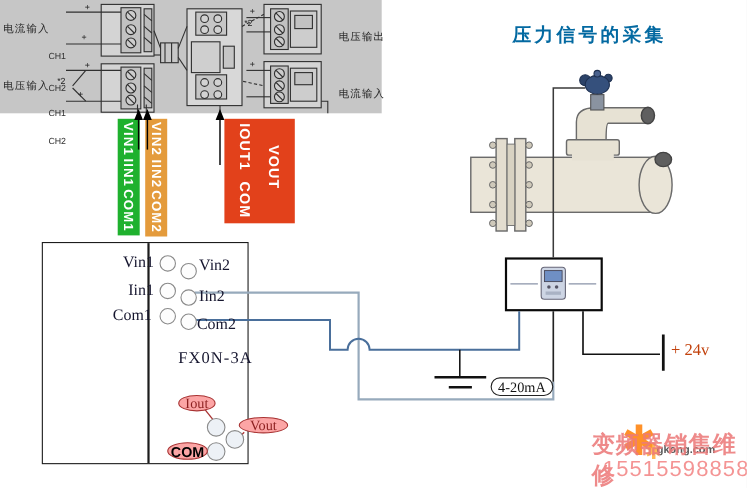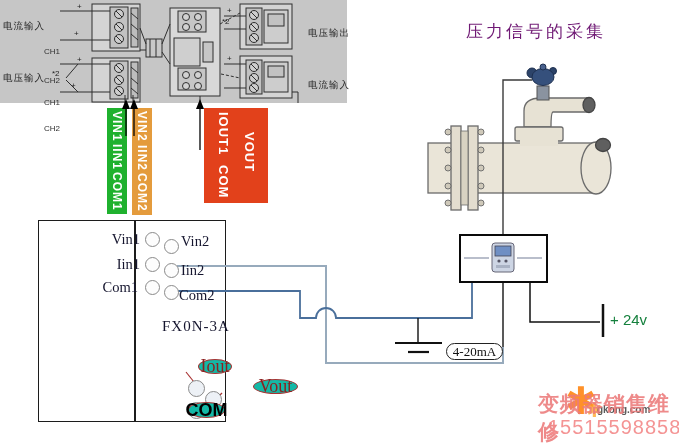--- a/index.html
+++ b/index.html
@@ -34,35 +34,35 @@
   .plcdiv { position:absolute; left:95px; top:0; width:1.6px; height:100%; background:#1c1c1c; }
   .plcT { position:absolute; z-index:4; font-family:"Liberation Serif", serif; font-size:14.5px; color:#15152e; }
   .ra { width:42px; text-align:right; }
   .plcname { position:absolute; z-index:4; font-family:"Liberation Serif", serif; font-size:15px;
              color:#15152e; letter-spacing:1px; white-space:pre; }
   .circ { position:absolute; z-index:3; width:15px; height:15px; border:1.4px solid #8a8a8a;
           border-radius:50%; background:#fdfdfd; }
   .circb { position:absolute; z-index:3; width:17px; height:17px; border:1.4px solid #8a8a8a;
            border-radius:50%; background:#edf1f6; }
   .oval { position:absolute; z-index:4; border:1.4px solid #a83232; border-radius:50%;
-          background:#14b8a6; color:#8c1f1f; font-family:"Liberation Serif", serif; font-size:18px;
-          display:flex; align-items:center; justify-content:center;margin-left:36px; }
+          background:#fca5a5; color:#8c1f1f; font-family:"Liberation Serif", serif; font-size:13px;
+          display:flex; align-items:center; justify-content:center; }
   .oval.bold { font-family:"Liberation Sans", sans-serif; font-weight:bold; color:#000; }
 
   
   .title { position:absolute; left:466px; top:20px; z-index:4; font-family:"Liberation Serif", serif;
-           font-weight:normal; font-size:17px; letter-spacing:3px; color:#701a75; }
+           font-weight:bold; font-size:17px; letter-spacing:3px; color:#0369a1; }
   .sensorbox { position:absolute; left:459px; top:234px; width:89px; height:49px;
                border:2.6px solid #0a0a0a; z-index:1; background:transparent; }
   .looplbl { position:absolute; left:446px; top:343px; width:57px; height:17px; z-index:3;
              border:1.4px solid #222; border-radius:9px; background:#fff;
              font-family:Liberation Serif, serif; font-size:13px; color:#111;
              display:flex; align-items:center; justify-content:center; }
   .supply { position:absolute; left:610px; top:311px; z-index:4;
-            font-family:Liberation Sans, sans-serif; font-size:15px; color:#15803d; }
+            font-family:Liberation Serif, serif; font-size:15px; color:#c2410c; }
   .notebox { position:absolute; left:352px; top:381px; width:256px; height:27px; z-index:3;
              border:1.7px solid #111; border-radius:13px; background:#fff;
              display:flex; align-items:center; justify-content:center;
              font-family:"Liberation Serif", serif; font-weight:bold; font-size:15px; color:#050505; }
 
   
   .wm { z-index:6; }
   .wm-star { position:absolute; left:565px; top:379px; font-size:38px; color:#ff8c1e; opacity:.95; }
   .wm-star2 { position:absolute; left:586px; top:398px; font-size:20px; color:#ffb347; opacity:.9; }
   .wm-brand { position:absolute; left:592px; top:384px; font-weight:bold; font-size:14px; color:#ff7a00;

